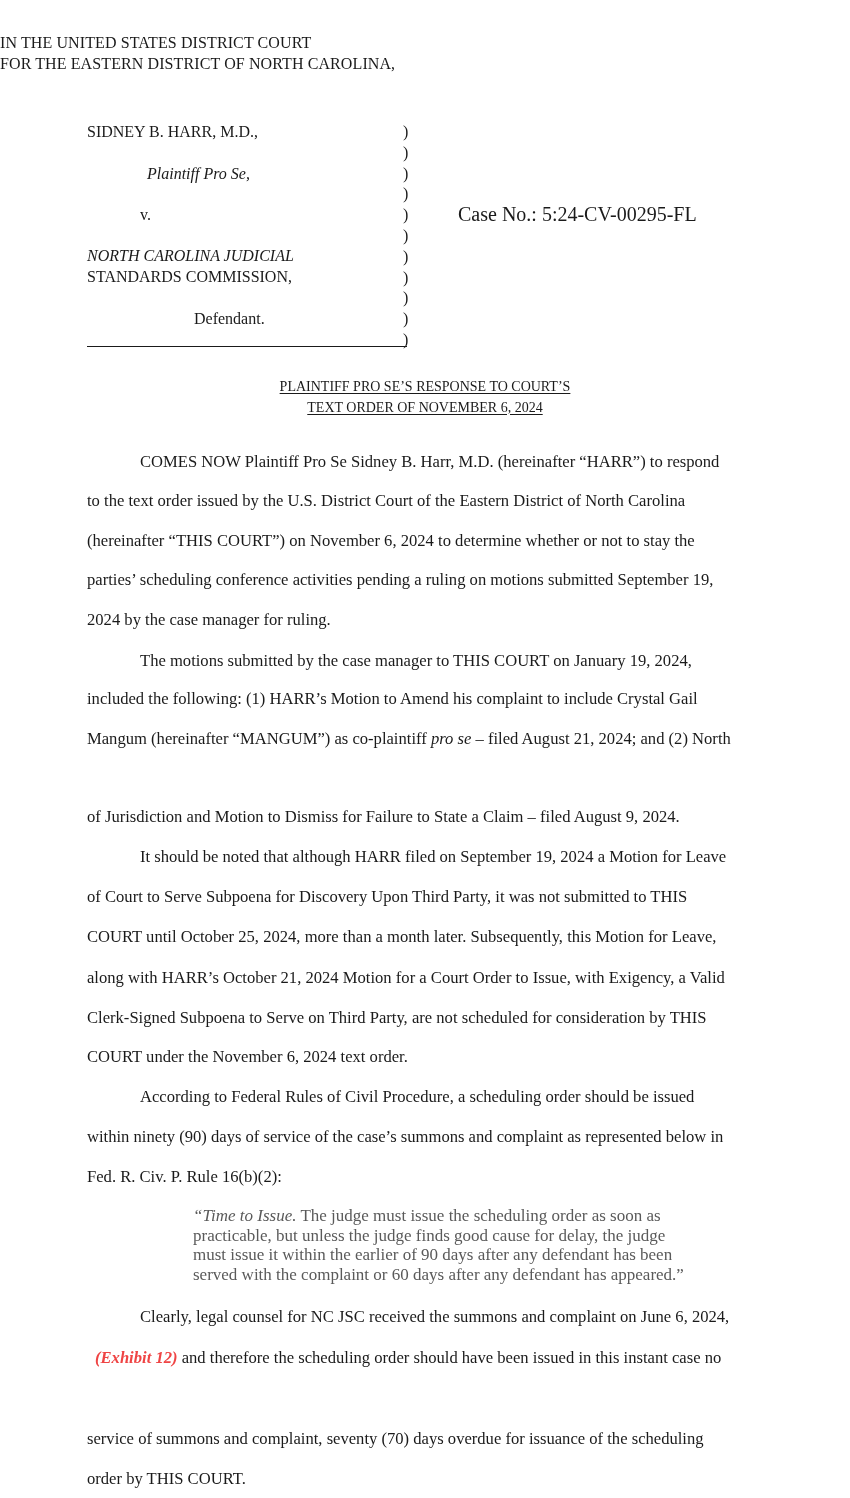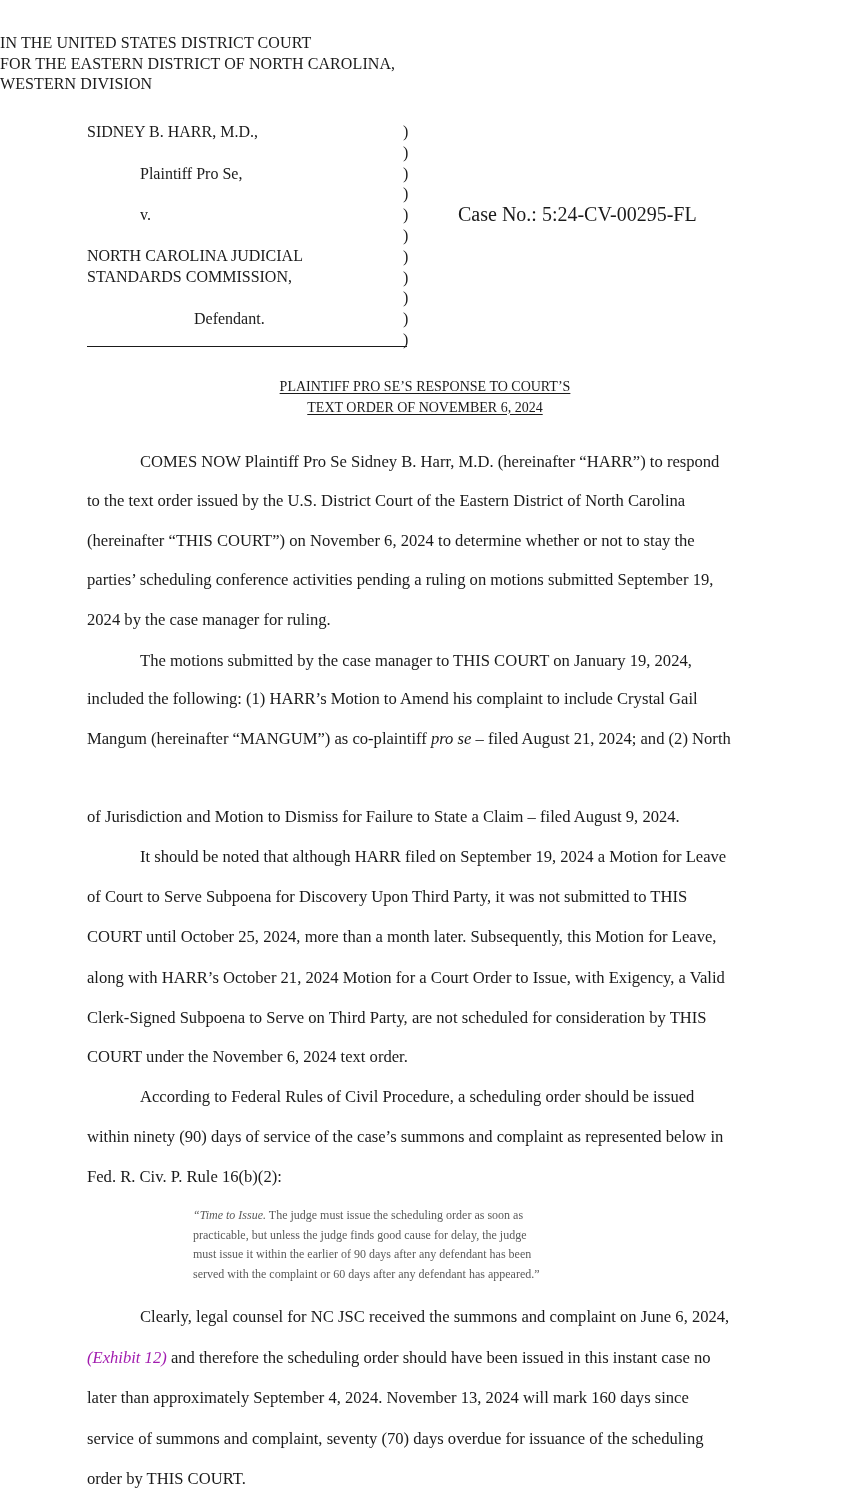--- a/index.html
+++ b/index.html
@@ -18,42 +18,41 @@
   .caption-rule { position: absolute; left: 0; top: 224px; width: 320px; height: 0; border-top: 1px solid #1a1a1a; }
   .case-no { position: absolute; left: 371px; top: 82px; font-size: 20px; line-height: 20px; white-space: nowrap; }
 
   .doc-title { position: absolute; top: 377px; left: 0; width: 850px; text-align: center;
                font-size: 14px; line-height: 20.5px; }
   .doc-title div { text-decoration: underline; text-underline-offset: 2px; white-space: nowrap; }
 
   .body-line { position: absolute; left: 87px; font-size: 16.6px; line-height: 22px; white-space: nowrap; }
   .indent { left: 140px; }
   .italic { font-style: italic; }
-  .exhibit { color: #a21caf; font-weight: normal; font-style: italic; }
+  .exhibit { color: #ef4444; font-weight: bold; font-style: italic; margin-left: 8px; }
 
-  .quote { position: absolute; left: 193px; top: 1206px; width: 510px; font-size: 12px; line-height: 19.5px; color: #5a5a5a; }
+  .quote { position: absolute; left: 193px; top: 1206px; width: 510px; font-size: 17px; line-height: 19.5px; color: #5a5a5a; }
   .quote div { white-space: nowrap; }
 </style>
 </head>
 <body>
 
 <div class="page">
 
   <div class="court-header">
     <div>IN THE UNITED STATES DISTRICT COURT</div>
     <div>FOR THE EASTERN DISTRICT OF NORTH CAROLINA,</div>
-    <div>WESTERN DIVISION</div>
   </div>
 
   <div class="caption">
     <div class="left">
       <div class="ln" style="top:0px;left:0px;">SIDNEY B. HARR, M.D.,</div>
-      <div class="ln" style="top:42px;left:53px;">Plaintiff Pro Se,</div>
+      <div class="ln" style="top:42px;left:60px;font-style:italic;">Plaintiff Pro Se,</div>
       <div class="ln" style="top:83px;left:53px;">v.</div>
-      <div class="ln" style="top:124px;left:0px;">NORTH CAROLINA JUDICIAL</div>
+      <div class="ln" style="top:124px;left:0px;font-style:italic;">NORTH CAROLINA JUDICIAL</div>
       <div class="ln" style="top:145px;left:0px;">STANDARDS COMMISSION,</div>
       <div class="ln" style="top:187px;left:107px;">Defendant.</div>
     </div>
     <div class="parens">
       <span style="top:0px">)</span>
       <span style="top:20.8px">)</span>
       <span style="top:41.6px">)</span>
       <span style="top:62.4px">)</span>
       <span style="top:83.2px">)</span>
       <span style="top:104px">)</span>
@@ -96,17 +95,16 @@
 
   <div class="quote">
     <div><span class="italic">“Time to Issue.</span><span> The judge must issue the scheduling order as soon as</span></div>
     <div>practicable, but unless the judge finds good cause for delay, the judge</div>
     <div>must issue it within the earlier of 90 days after any defendant has been</div>
     <div>served with the complaint or 60 days after any defendant has appeared.”</div>
   </div>
 
   <div class="body-line indent" style="top:1306px">Clearly, legal counsel for NC JSC received the summons and complaint on June 6, 2024,</div>
   <div class="body-line" style="top:1347px"><span class="exhibit">(Exhibit 12)</span><span> and therefore the scheduling order should have been issued in this instant case no</span></div>
-  <div class="body-line" style="top:1387px">later than approximately September 4, 2024.  November 13, 2024 will mark 160 days since</div>
   <div class="body-line" style="top:1428px">service of summons and complaint, seventy (70) days overdue for issuance of the scheduling</div>
   <div class="body-line" style="top:1468px">order by THIS COURT.</div>
 
 </div>
 
 </body></html>

